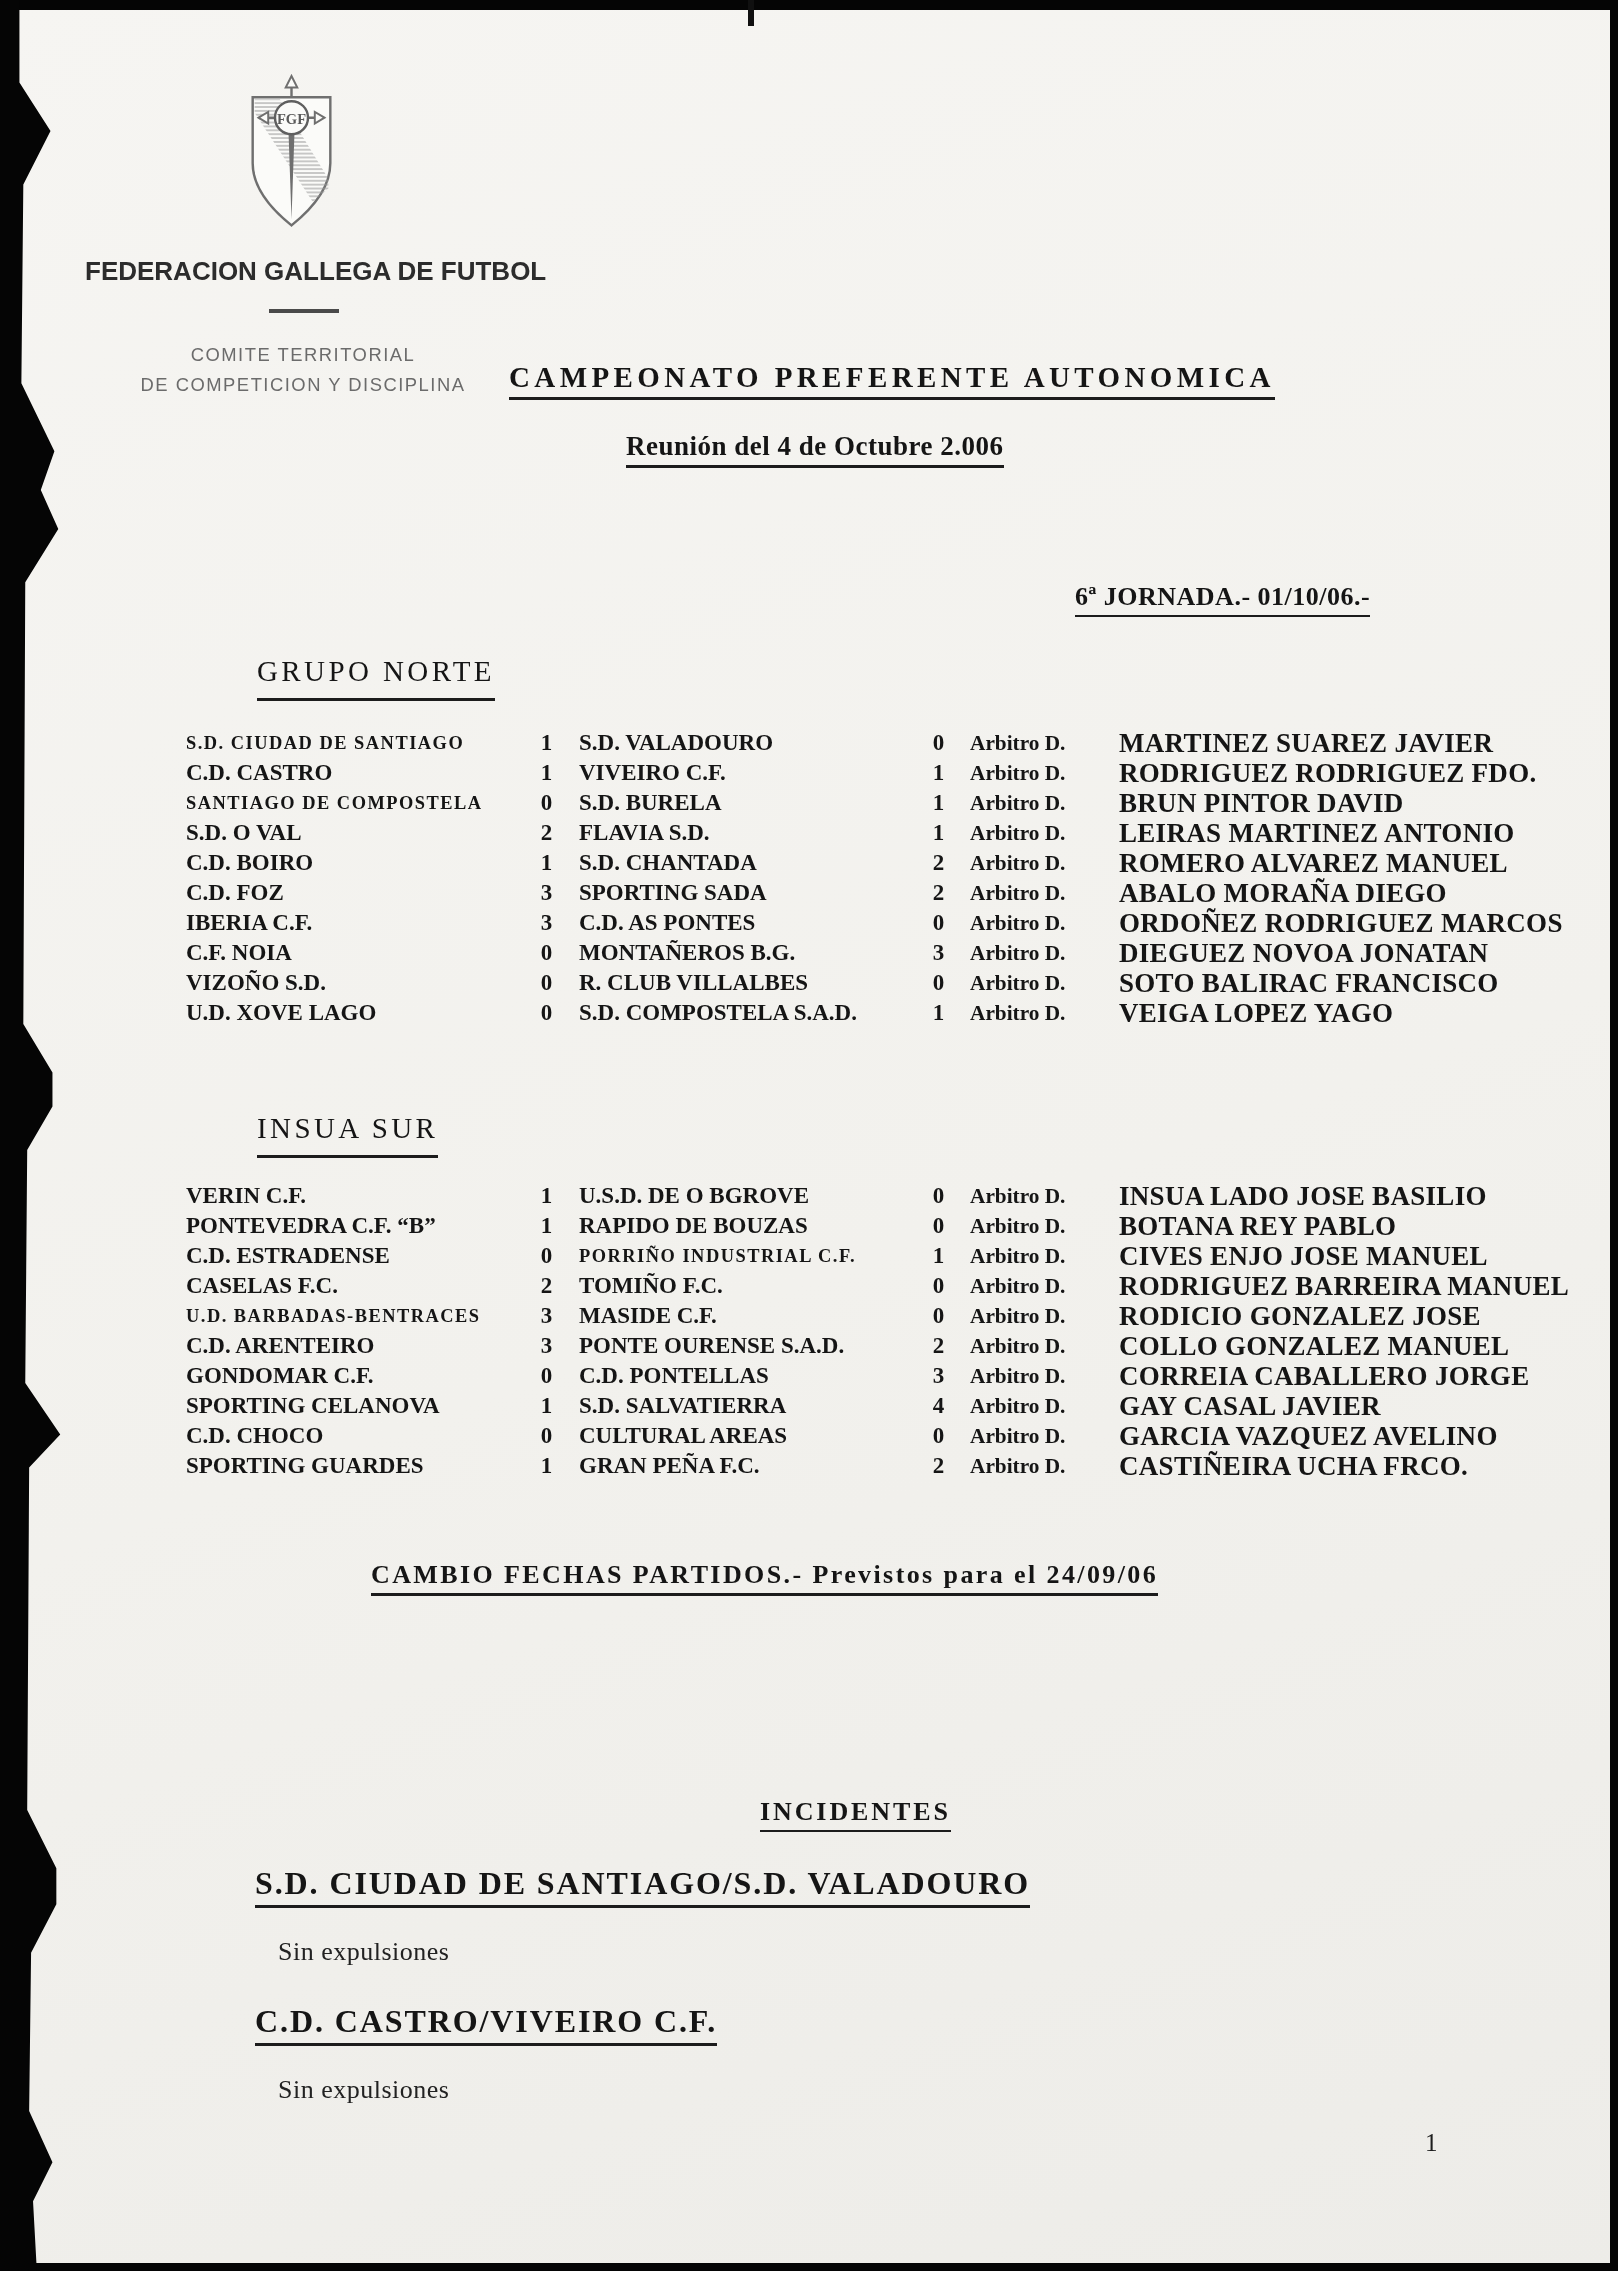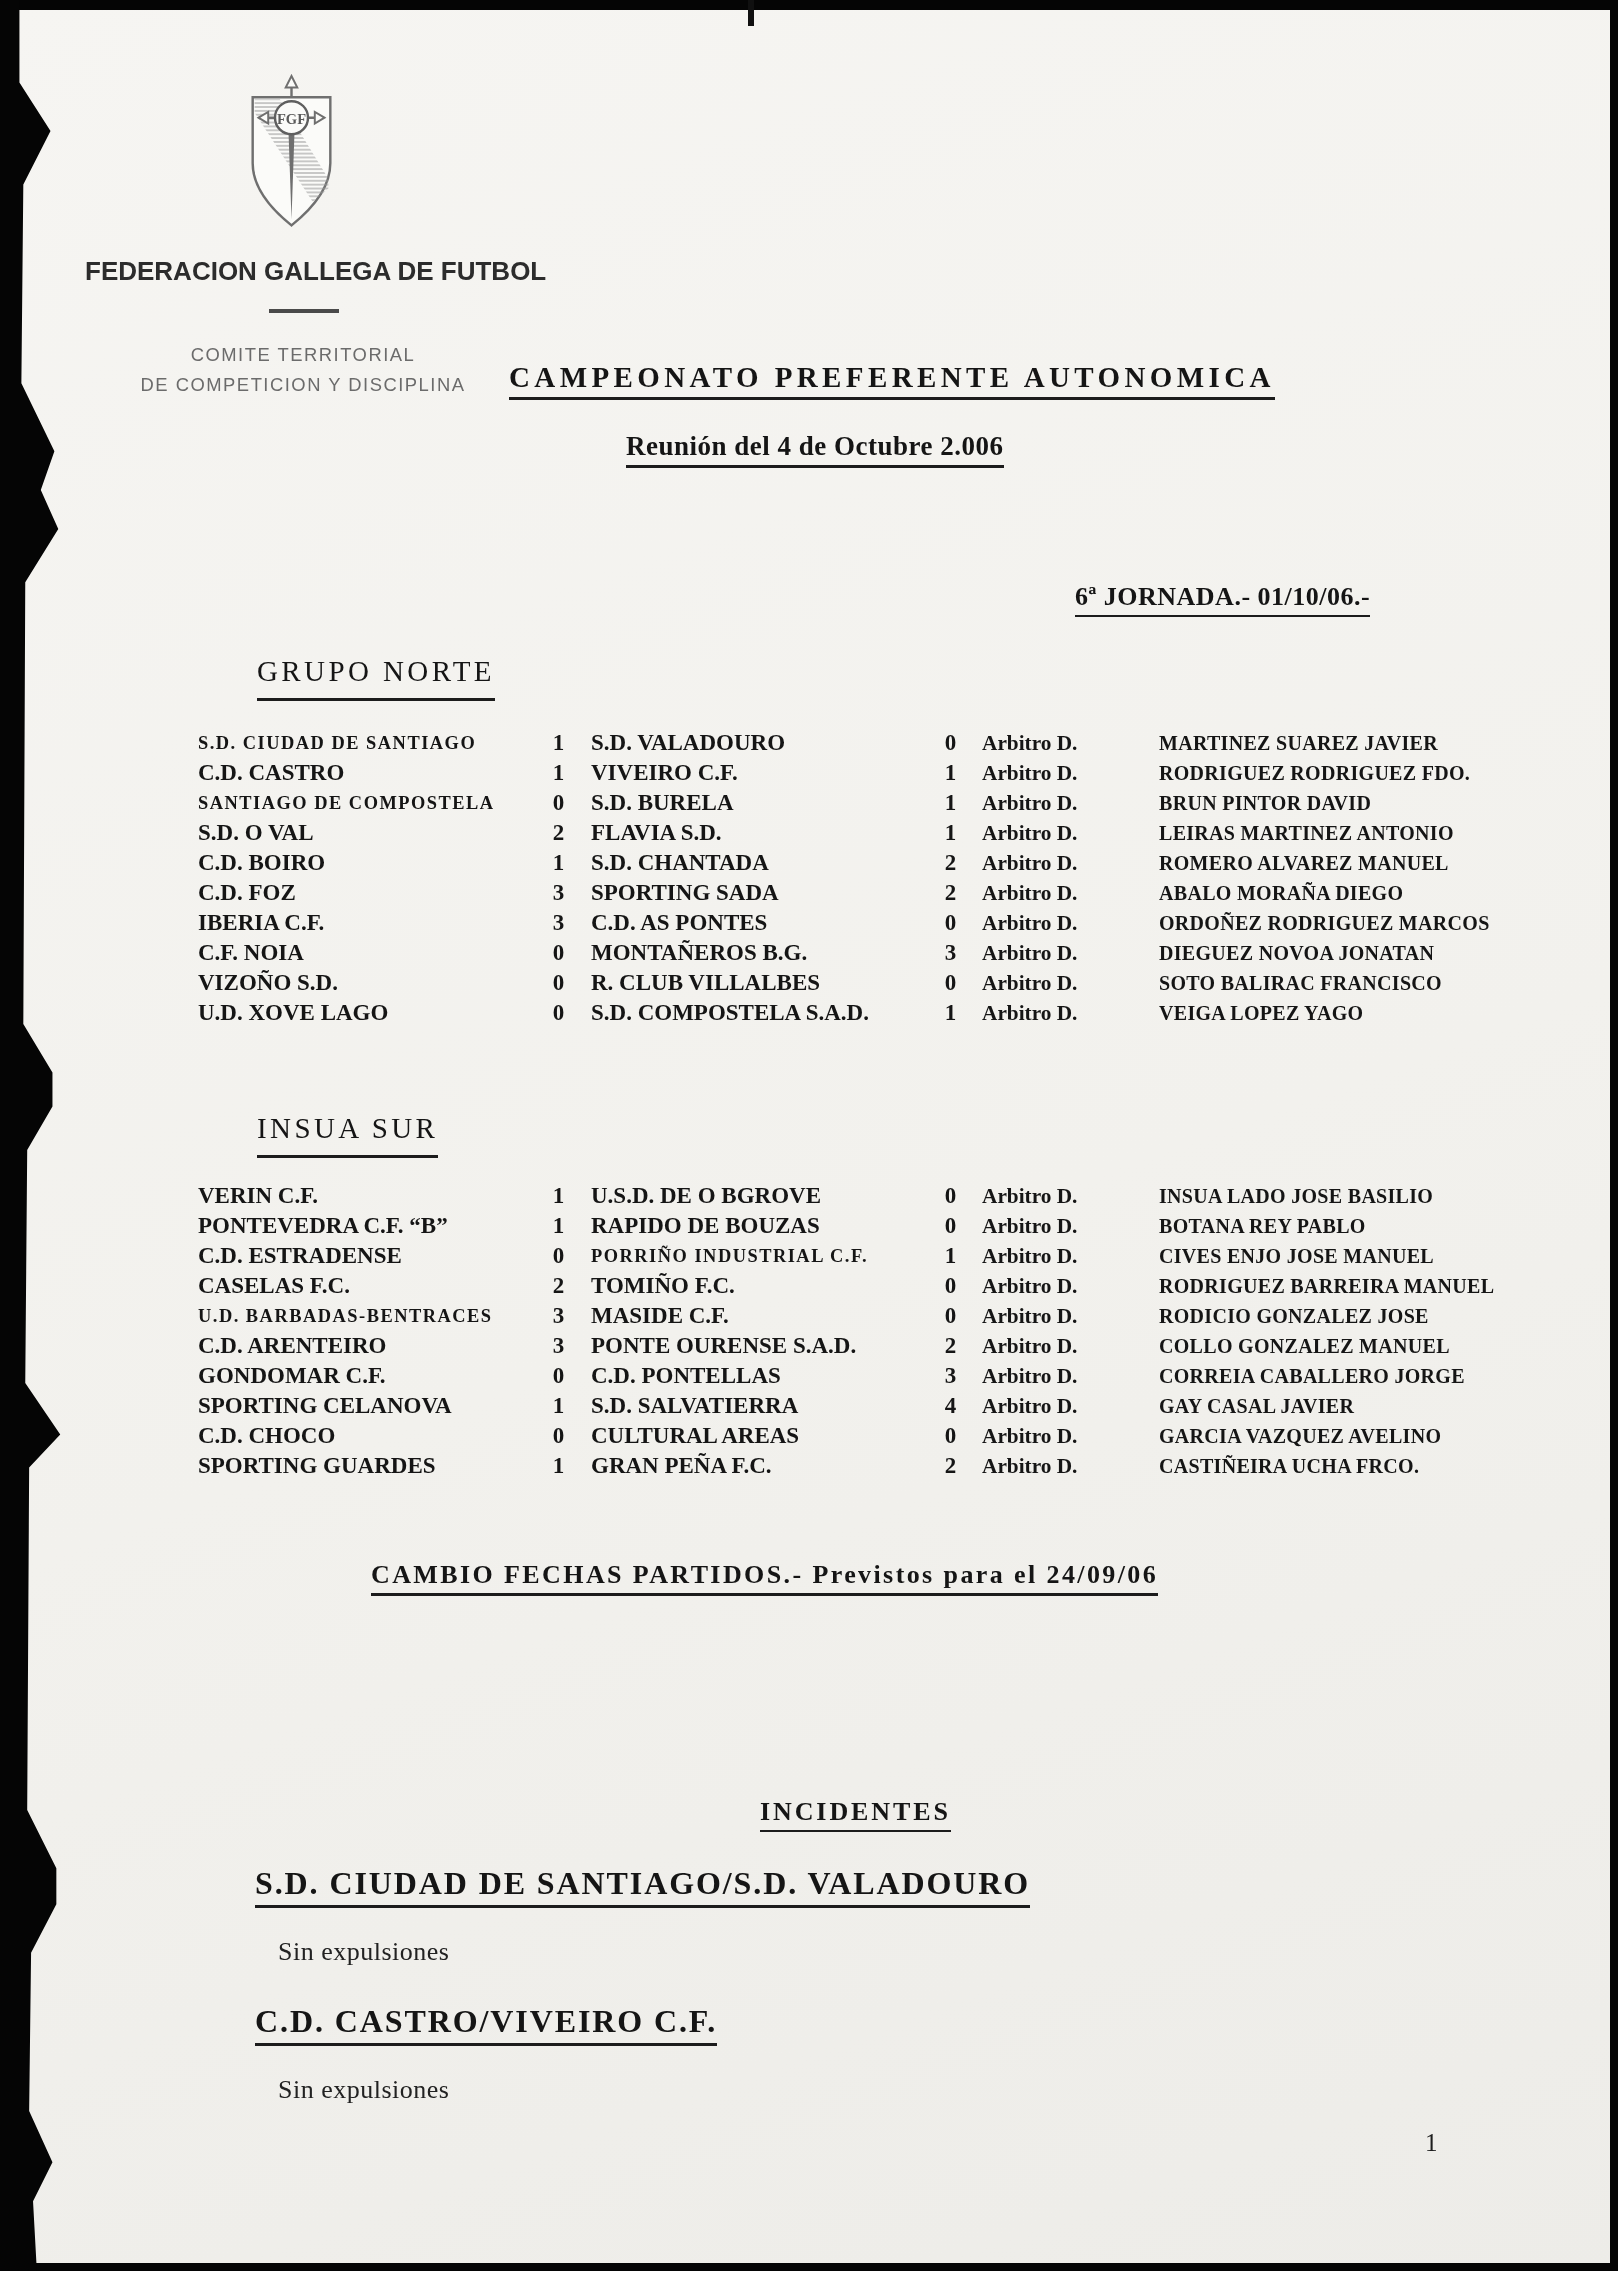--- a/index.html
+++ b/index.html
@@ -48,34 +48,34 @@
     border-bottom:2.9px solid #1c1c1c;padding-bottom:2.9px;
   }
   
   .group-name{
     position:absolute;left:257px;
     font-size:29px;font-weight:normal;letter-spacing:3.4px;white-space:nowrap;
     border-bottom:3.9px solid #1c1c1c;padding-bottom:10px;
   }
   .group-name.norte{top:655px;}
   .group-name.sur{top:1112px;}
-  .rows{position:absolute;left:12px;width:1394px;}
+  .rows{position:absolute;left:0;width:1394px;}
   .rows.norte{top:728px;}
   .rows.sur{top:1181px;}
   .match-row{position:relative;height:30px;line-height:30px;}
   .match-row .c{
     position:absolute;top:0;height:30px;line-height:30px;
     font-weight:bold;white-space:nowrap;
   }
   .home{left:186px;font-size:23px;}
   .hs{left:532px;width:29px;text-align:center;font-size:23px;}
   .away{left:579px;font-size:23px;}
   .as{left:924px;width:29px;text-align:center;font-size:23px;}
   .arb{left:970px;font-size:21.3px;}
-  .ref{left:1119px;font-size:20px;letter-spacing:0.3px;margin-left:28px;}
+  .ref{left:1119px;font-size:27px;letter-spacing:0.3px;}
   .c.small{font-size:18.4px;letter-spacing:1.5px;}
   
   .cambio{
     position:absolute;left:371px;top:1560px;
     font-size:26px;font-weight:bold;letter-spacing:2.4px;white-space:nowrap;
     border-bottom:3.9px solid #1c1c1c;padding-bottom:2.9px;
   }
   .incidentes-title{
     position:absolute;left:760px;top:1797px;
     font-size:26px;font-weight:bold;letter-spacing:2.9px;white-space:nowrap;

